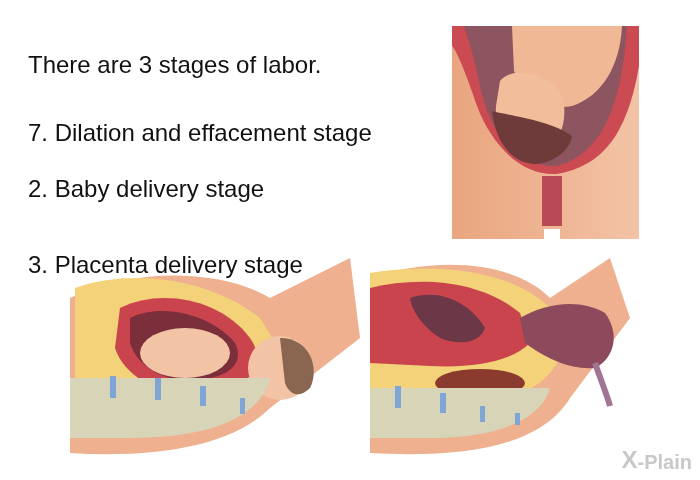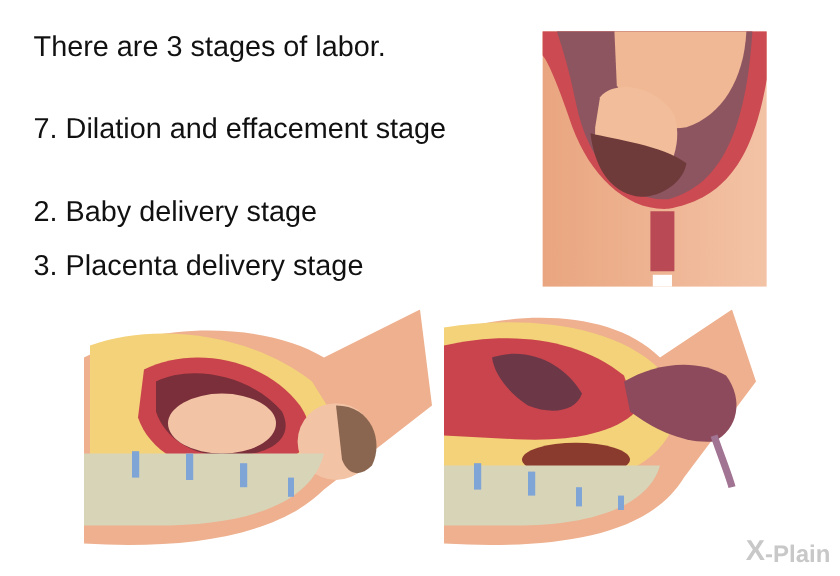--- a/index.html
+++ b/index.html
@@ -1,29 +1,29 @@
 <!DOCTYPE html>
 <html><head>
 <meta charset="utf-8">
 <style>
   html, body { margin:0; padding:0; }
   body { width:700px; height:480px; background:#ffffff; position:relative; overflow:hidden; font-family:"Liberation Sans", sans-serif; }
   .text-block { position:absolute; left:28px; top:28px; color:#111; }
-  .line { font-size:24px; line-height:24px; position:absolute; left:0; white-space:nowrap; }
+  .line { font-size:24px; line-height:24px; position:absolute; left:0; white-space:nowrap;margin-top:25px; }
   .illus { position:absolute; }
   .logo { position:absolute; right:8px; bottom:6px; color:#c8c8c8; font-size:20px; font-weight:bold; display:flex; align-items:flex-end; }
 </style>
 </head>
 <body>
 
 <div class="text-block">
   <div class="line" style="top:0">There are 3 stages of labor.</div>
   <div class="line" style="top:68px">7. Dilation and effacement stage</div>
-  <div class="line" style="top:137px">2. Baby delivery stage</div>
-  <div class="line" style="top:182px">3. Placenta delivery stage</div>
+  <div class="line" style="top:124px">2. Baby delivery stage</div>
+  <div class="line" style="top:200px">3. Placenta delivery stage</div>
 </div>
 
 <svg class="illus" style="left:452px;top:26px" width="187" height="213" viewBox="0 0 187 213">
   <defs>
     <linearGradient id="skin1" x1="0" x2="1">
         <stop offset="0" stop-color="#e9a57f"></stop>
         <stop offset="1" stop-color="#f3c3a6"></stop>
       </linearGradient>
   </defs>
   <rect width="187" height="213" fill="url(#skin1)"></rect>

